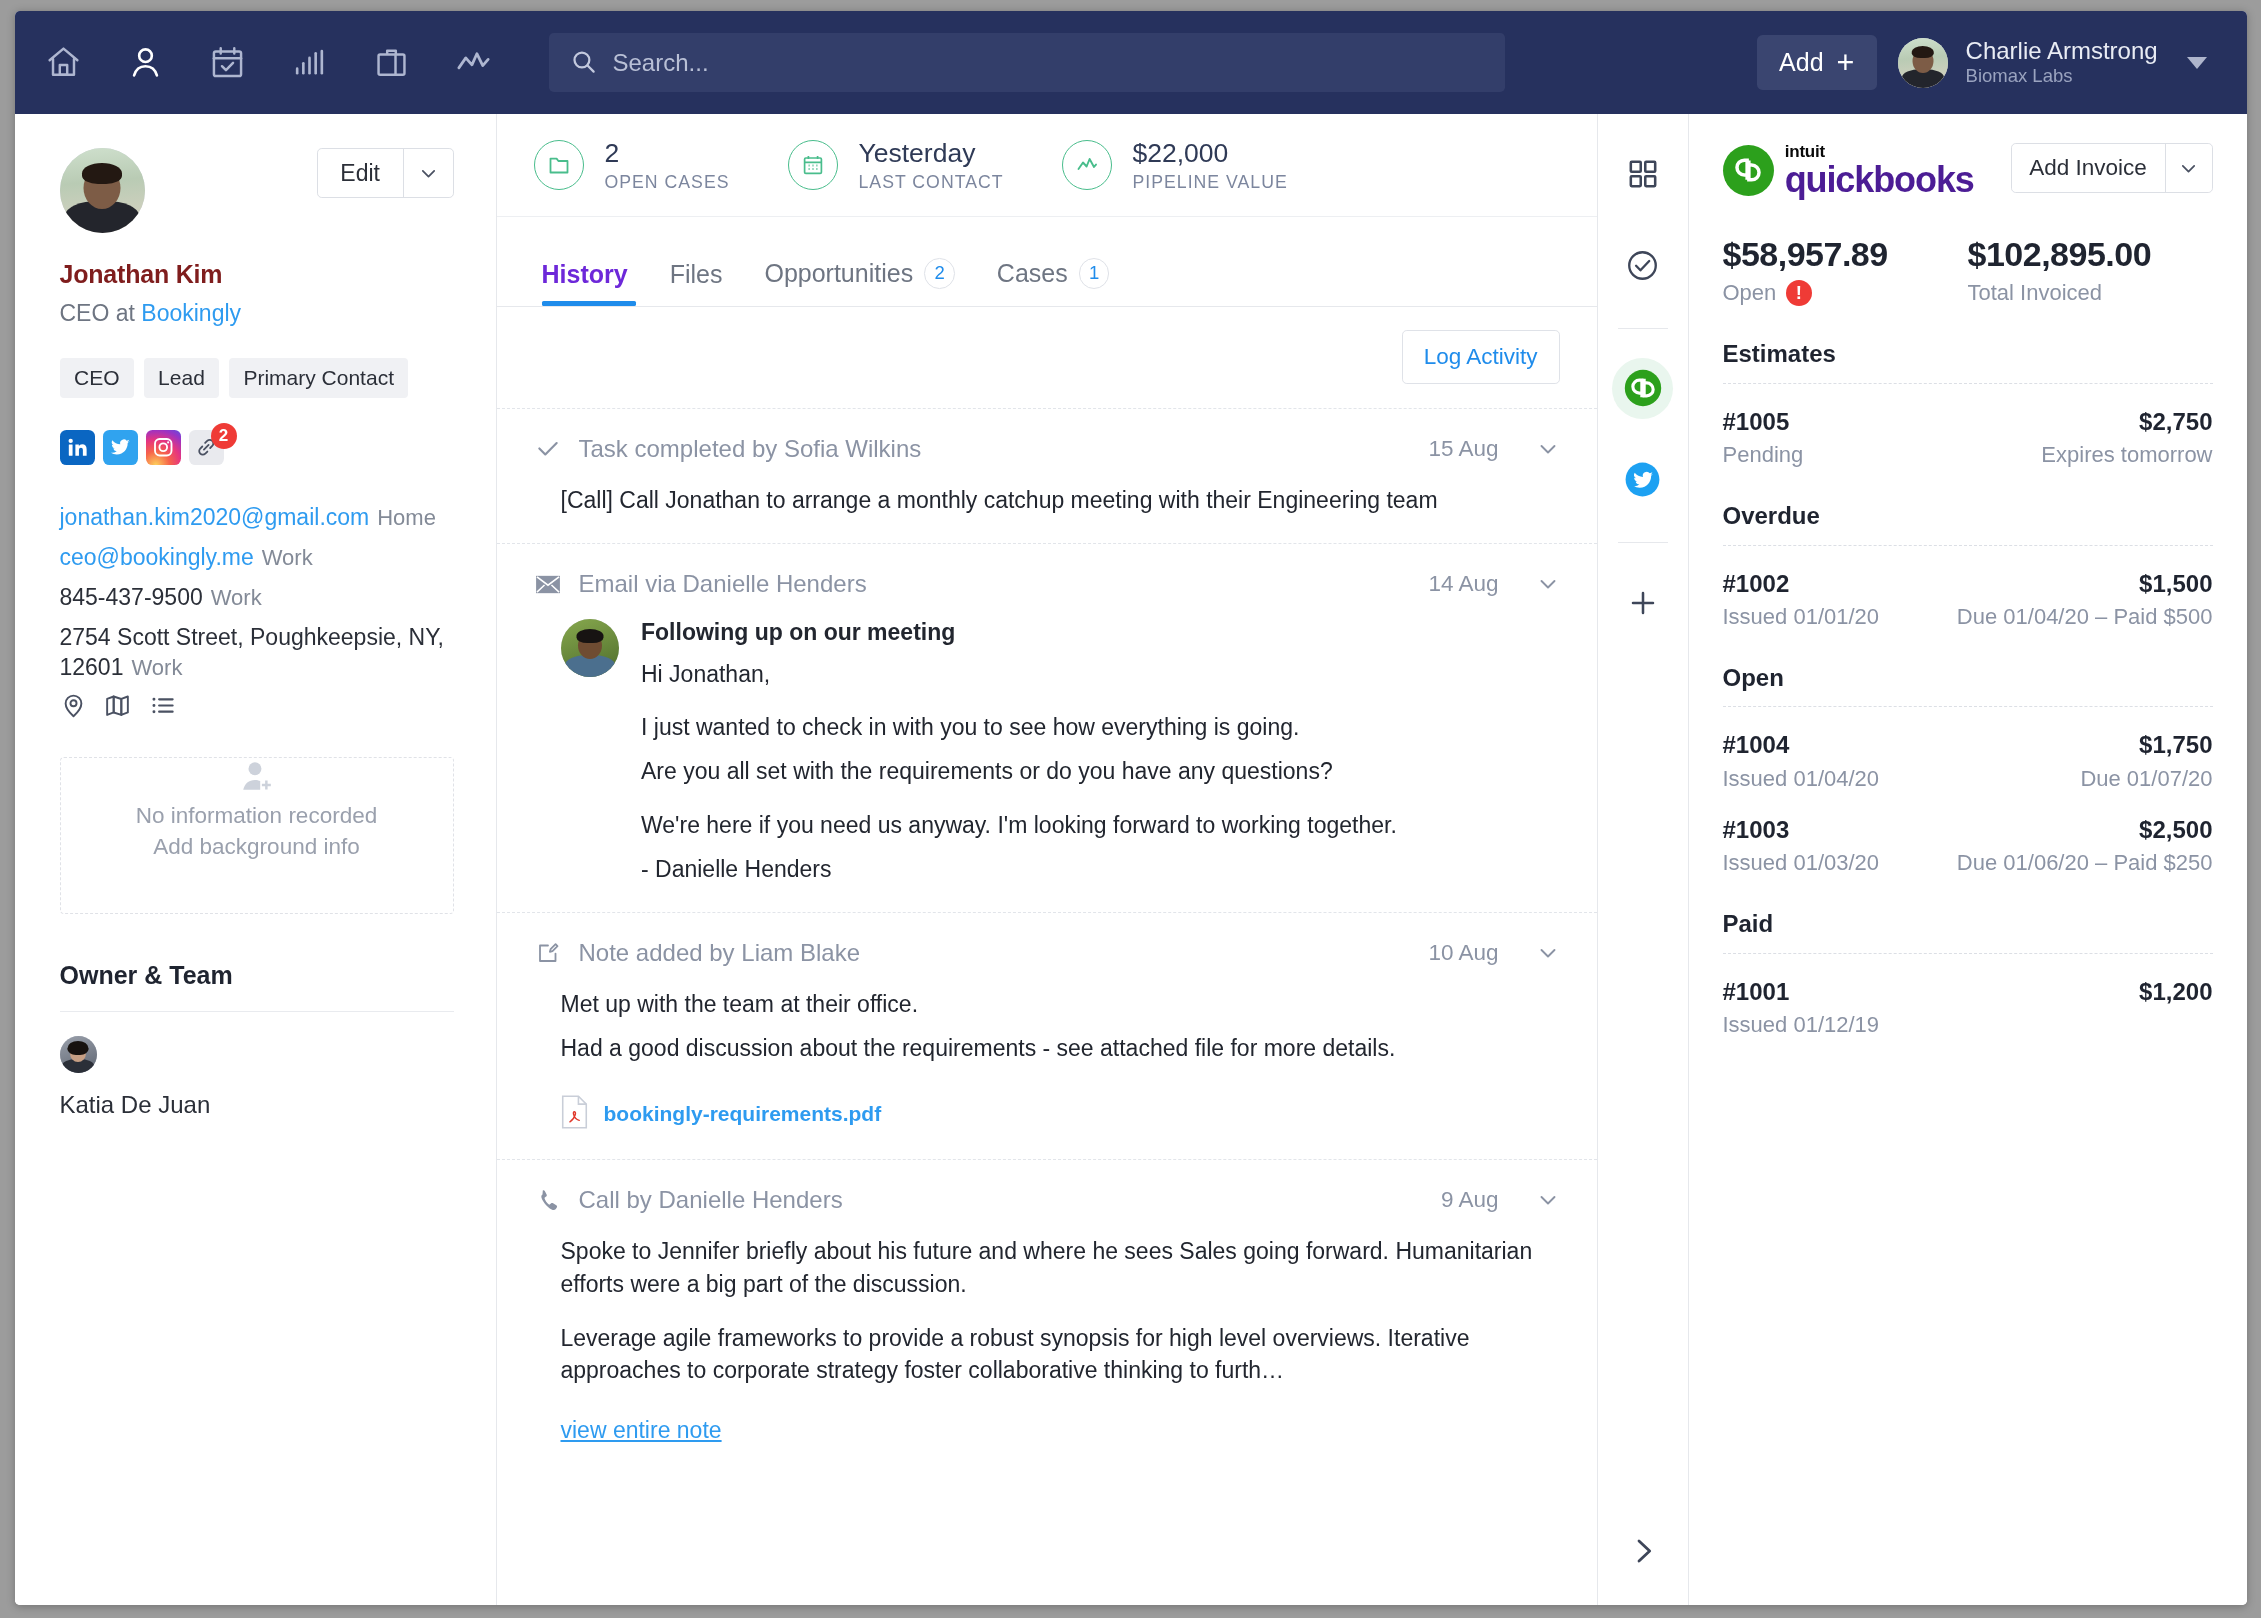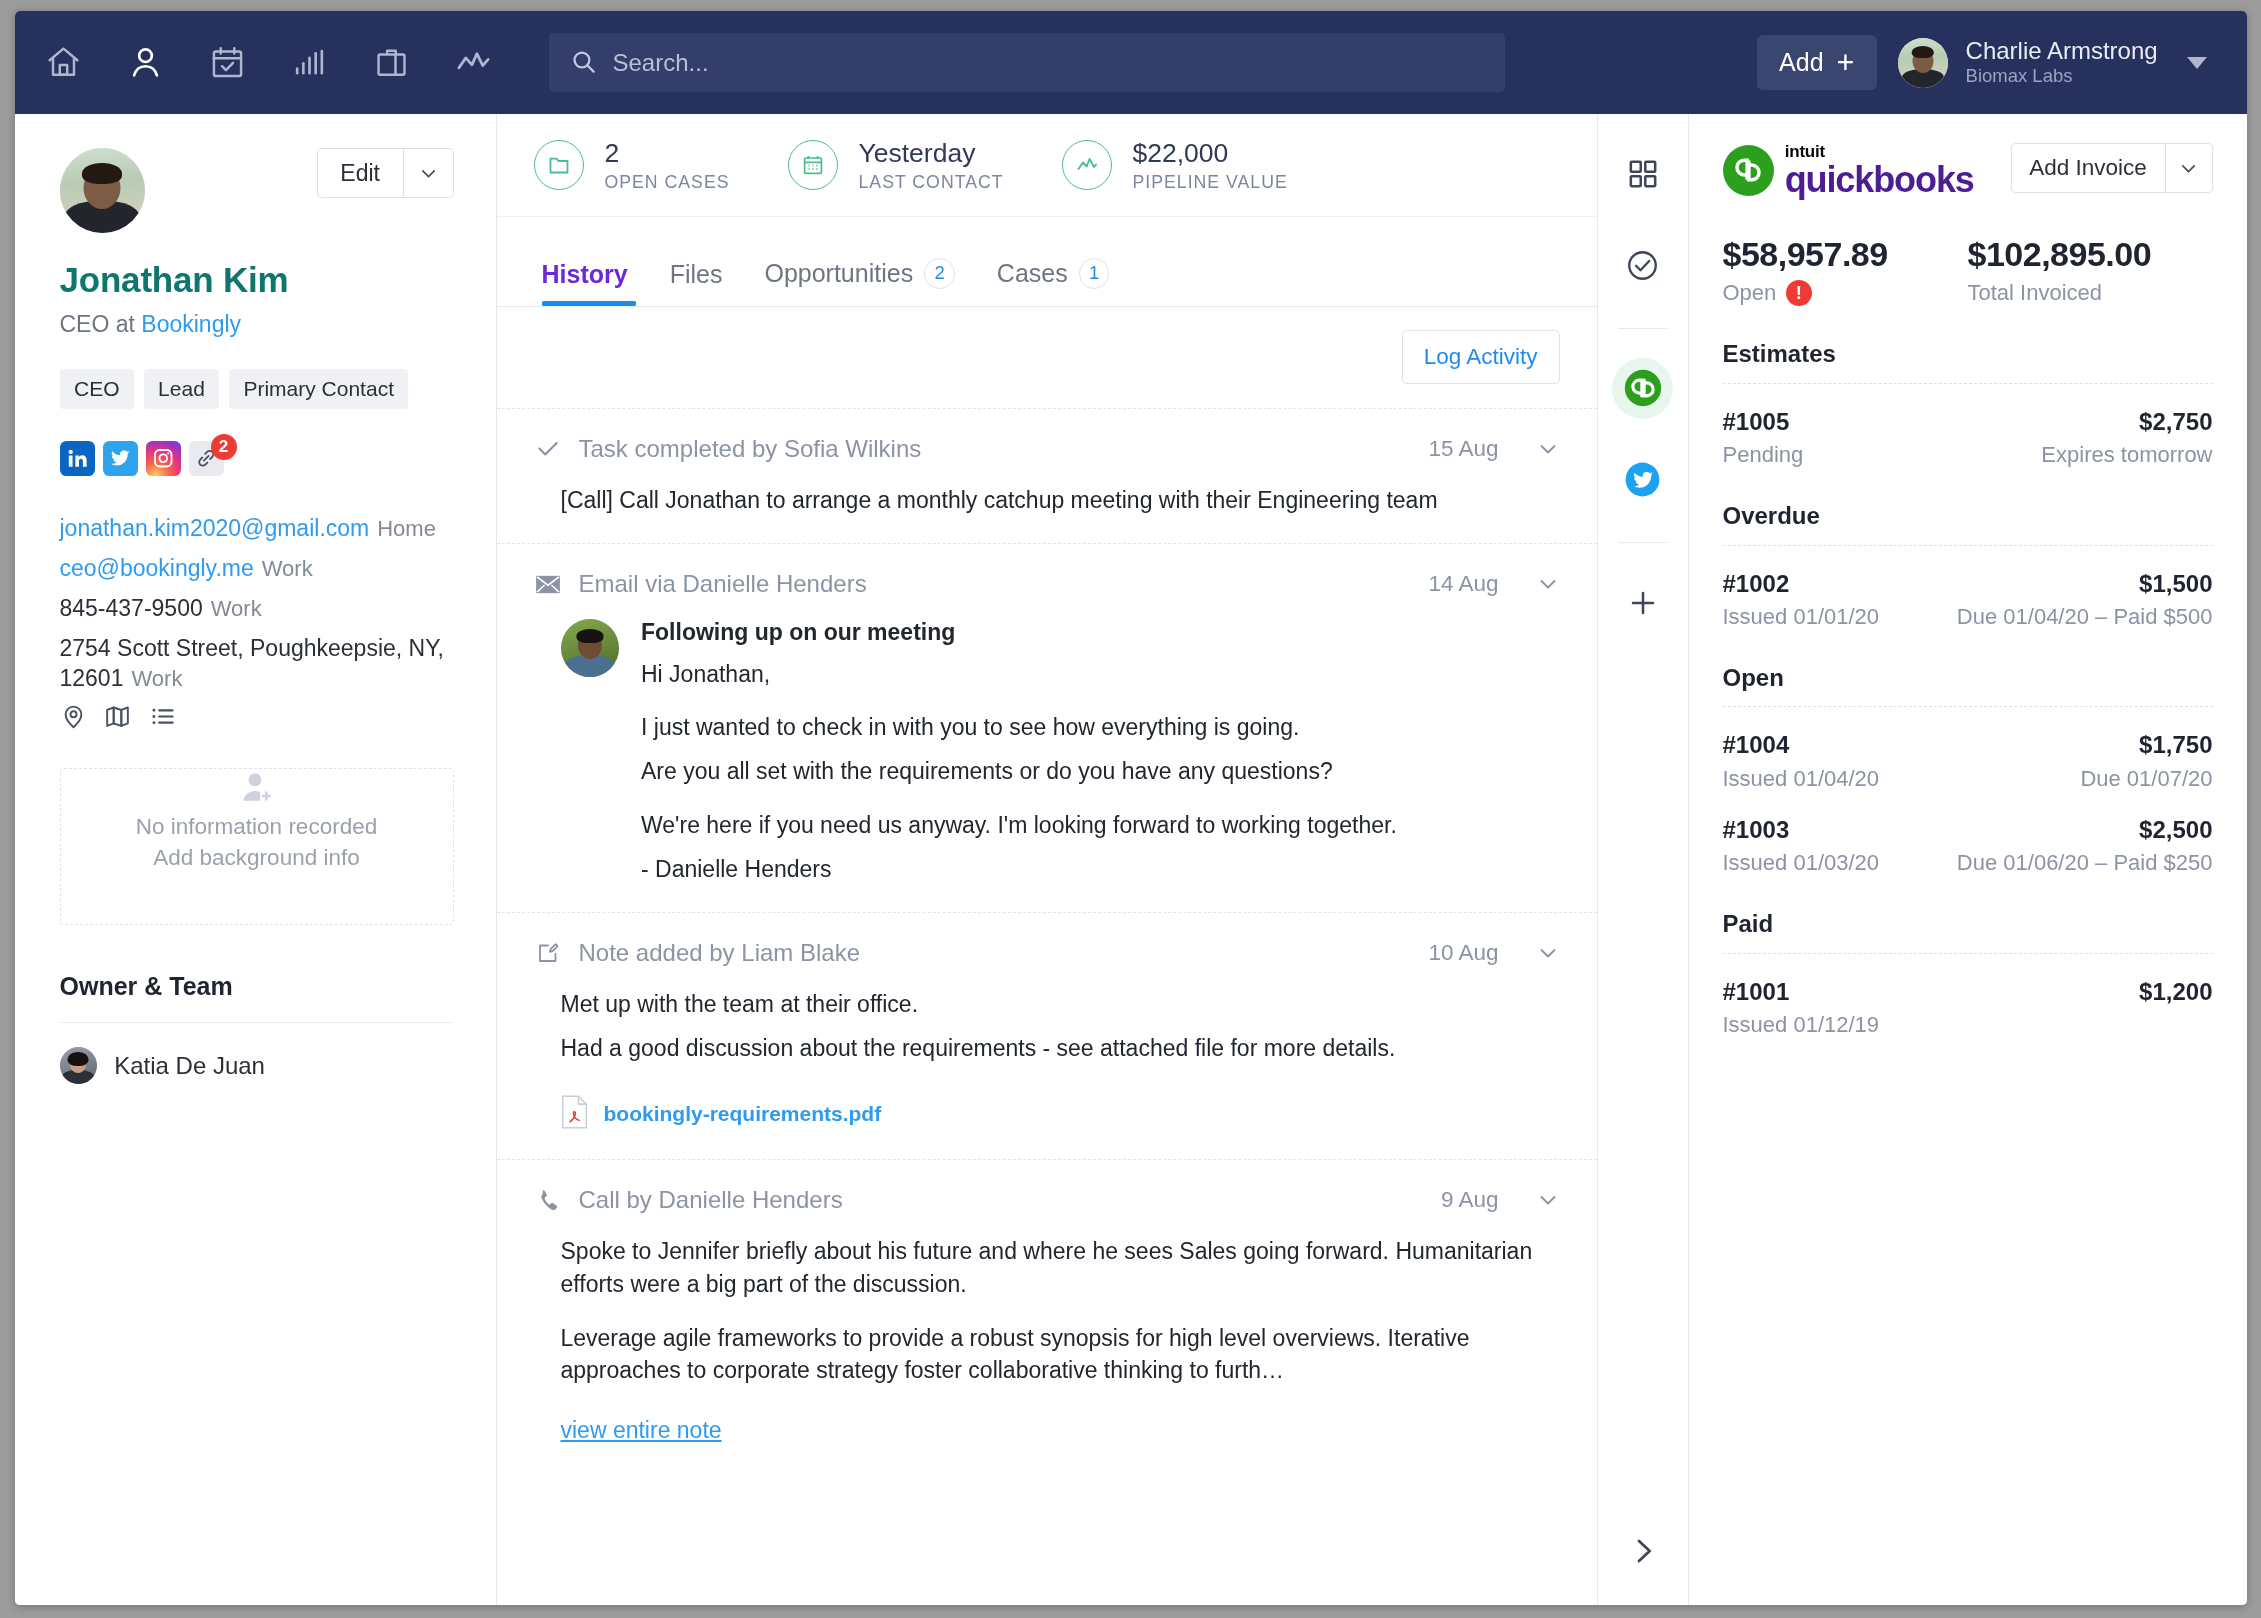--- a/index.html
+++ b/index.html
@@ -77,21 +77,21 @@
     padding: 34px 42px 0 45px; background:#fff;
     overflow: hidden;
   }
   .sb-top { display:flex; align-items:flex-start; justify-content:space-between; }
   .editbtn {
     display:flex; border:0.8px solid #dcdfe5; border-radius:4.8px; overflow:hidden;
     background:#fff; height:50px; cursor:pointer;
   }
   .editbtn .lbl { padding: 0 22.5px; display:flex; align-items:center; font-size:23px; color:#2b2f38; }
   .editbtn .arw { width:50px; border-left:0.8px solid #dcdfe5; display:flex;align-items:center;justify-content:center; }
-  .contact-name { font-size: 35px; font-weight: 700; color:#0f766e; margin-top: 27px; letter-spacing:-0.2px; }
+  .contact-name { font-size: 25px; font-weight: 700; color:#7f1d1d; margin-top: 27px; letter-spacing:-0.2px; }
   .contact-role { font-size: 23px; color:#6e7582; margin-top: 11.2px; }
   .contact-role a { color:#2e9bf0; text-decoration:none; }
   .tags { display:flex; gap:9.6px; margin-top: 30.5px; flex-wrap: wrap; }
   .tag { background:#f0f1f4; border-radius:4px; padding:8px 14.5px; font-size:21px; color:#2b2f38; }
   .socials { display:flex; align-items:center; gap:8px; margin-top: 32px; }
   .sico { width:35px;height:35px;border-radius:6.4px; display:flex;align-items:center;justify-content:center; cursor:pointer; position:relative; }
   .sico.li { background:#0a66c2; }
   .sico.tw { background:#30a3ef; }
   .sico.ig { background: radial-gradient(circle at 28% 100%, #fdd05c 0%, #f6634a 32%, #e6357f 58%, #9b32c4 82%, #5b4fe0 100%); }
   .sico.lk { background:#e9eaee; }
@@ -106,21 +106,21 @@
   .ci-row .lab { color:#838a97; font-size: 22px; margin-left: 8px; }
   .addricons { display:flex; gap:17.7px; align-items:center; margin-top: 8px; }
   .placeholderbox {
     margin-top: 35px; border:1.6px dashed #e0e2e7; border-radius:4px;
     height: 157px; display:flex; flex-direction:column; align-items:center; justify-content:flex-start;
     gap: 4.8px; cursor:pointer;
   }
   .ph-txt { color:#9aa0ad; font-size:22.5px; }
   .sec-title { font-size:25px; font-weight:700; color:#1f2430; margin-top:47px; }
   .sec-rule { border-top:0.8px solid #e9ebef; margin-top:21px; }
-  .teamrow { display:flex; align-items:center; gap:17.7px; margin-top:24px; }
+  .teamrow { display:flex; align-items:flex-start; gap:17.7px; margin-top:24px;flex-direction:column; }
   .teamname { font-size:24px; color:#2b2f38; }
 
   
   .main { flex: 1; display:flex; flex-direction:column; min-width:0; border-right:0.8px solid #e6e8ec; }
   .stats {
     height: 103px; flex:0 0 103px;
     display:flex; align-items:center; gap:0;
     padding: 0 37px; border-bottom:0.8px solid #edeff2; background:#fff;
   }
   .stat { display:flex; align-items:center; gap: 21px; padding-right: 58px; }

